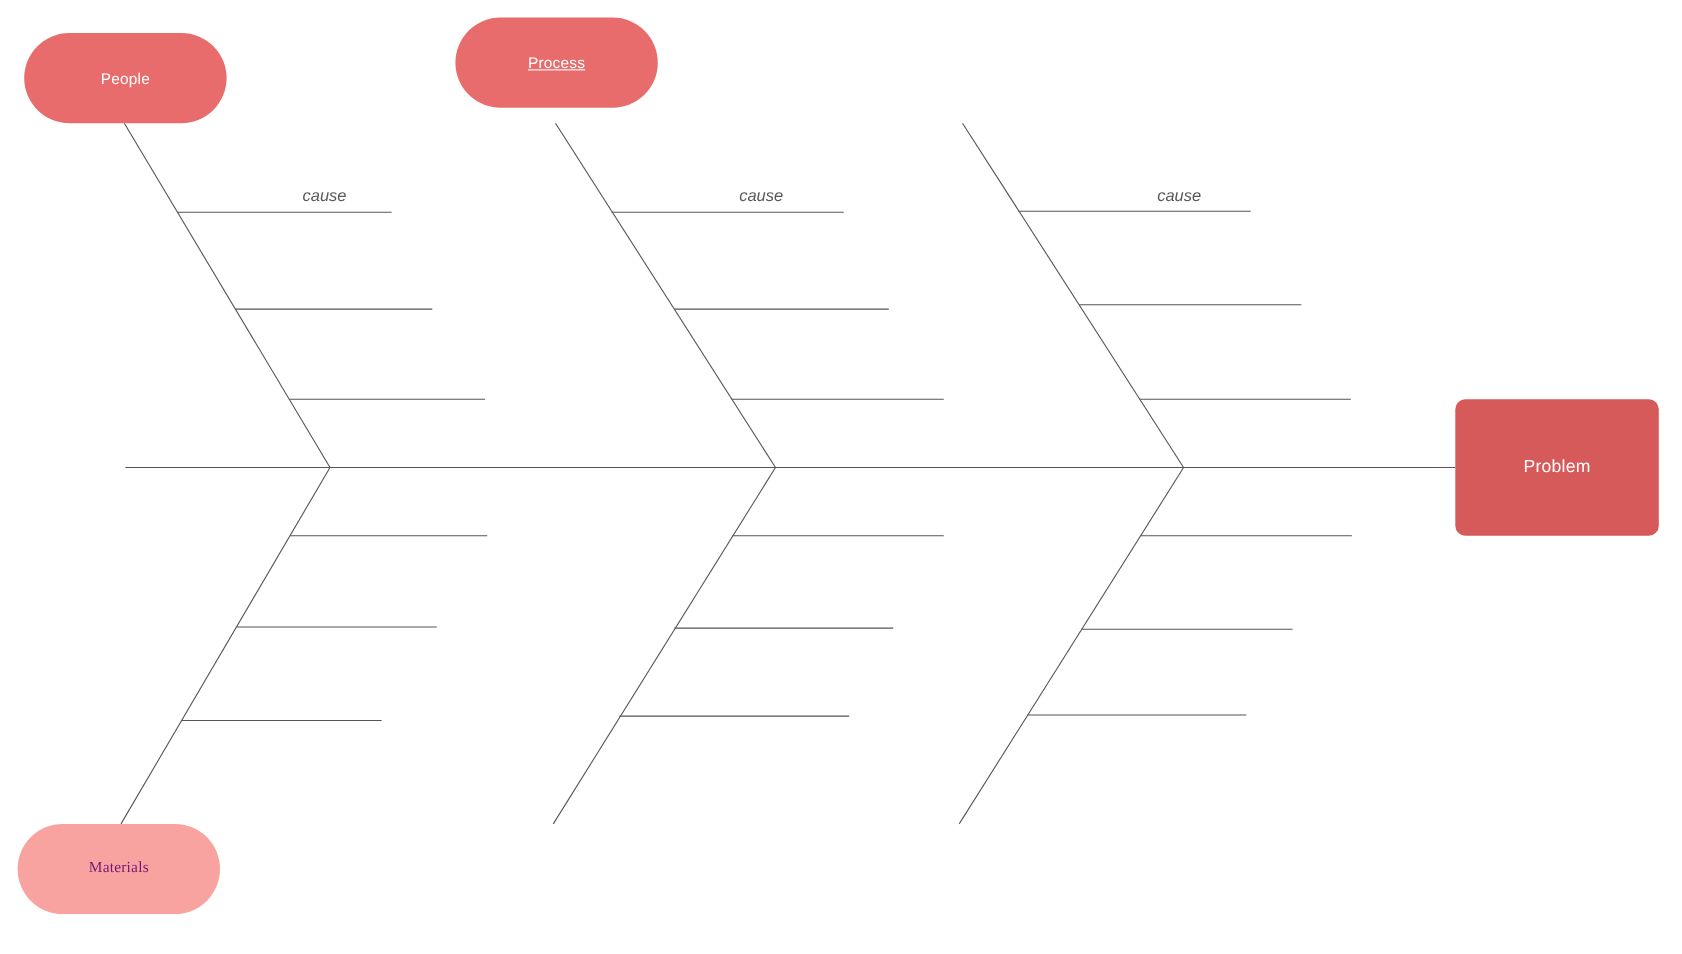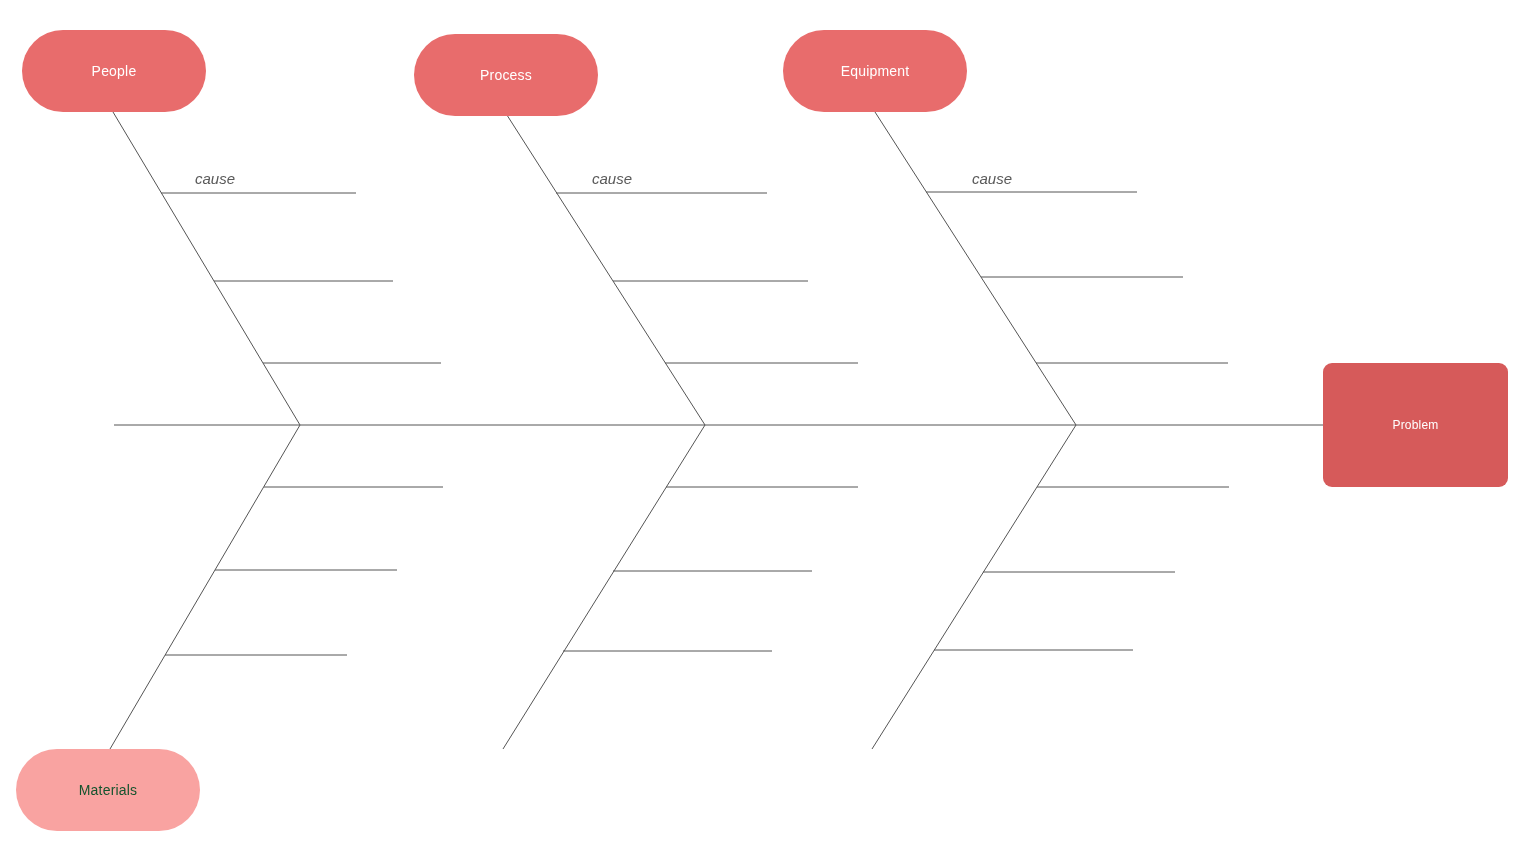--- a/index.html
+++ b/index.html
@@ -39,42 +39,43 @@
     letter-spacing: 0.2px;
     box-sizing: border-box;
     cursor: default;
   }
   .pill-top {
     background: #e86c6c;
     color: #ffffff;
   }
   .pill-bottom {
     background: #f9a3a1;
-    color: #14532d;
+    color: #701a75;
+    font-family: Liberation Serif, serif;
   }
   .problem-box {
     position: absolute;
     left: 1323px;
     top: 363px;
     width: 185px;
     height: 124px;
     border-radius: 9px;
     background: #d65a5a;
     color: #ffffff;
     display: flex;
     align-items: center;
     justify-content: center;
-    font-size: 12px;
+    font-size: 16px;
     letter-spacing: 0.2px;
   }
   .cause-label {
     position: absolute;
     width: 120px;
     top: 170px;
-    text-align: left;
+    text-align: right;
     font-style: italic;
     font-size: 15px;
     color: #595959;
   }
   .cause-people    { left: 195px; }
   .cause-process   { left: 592px; }
   .cause-equipment { left: 972px; }
 </style>
 </head>
 <body>
@@ -113,25 +114,22 @@
     <line x1="1036" y1="363" x2="1228" y2="363"></line>
 
     <line x1="1037" y1="487" x2="1229" y2="487"></line>
     <line x1="983" y1="572" x2="1175" y2="572"></line>
     <line x1="934" y1="650" x2="1133" y2="650"></line>
   </svg>
 
   <div class="pill pill-top" style="left:22px; top:30px;">
     <span>People</span>
   </div>
-  <div class="pill pill-top" style="left:414px; top:34px;">
+  <div class="pill pill-top" style="left:414px; top:16px;text-decoration:underline;">
     <span>Process</span>
-  </div>
-  <div class="pill pill-top" style="left:783px; top:30px;">
-    <span>Equipment</span>
   </div>
 
   <div class="pill pill-bottom" style="left:16px; top:749px;">
     <span>Materials</span>
   </div>
 
   <div class="cause-label cause-people">cause</div>
   <div class="cause-label cause-process">cause</div>
   <div class="cause-label cause-equipment">cause</div>
 

